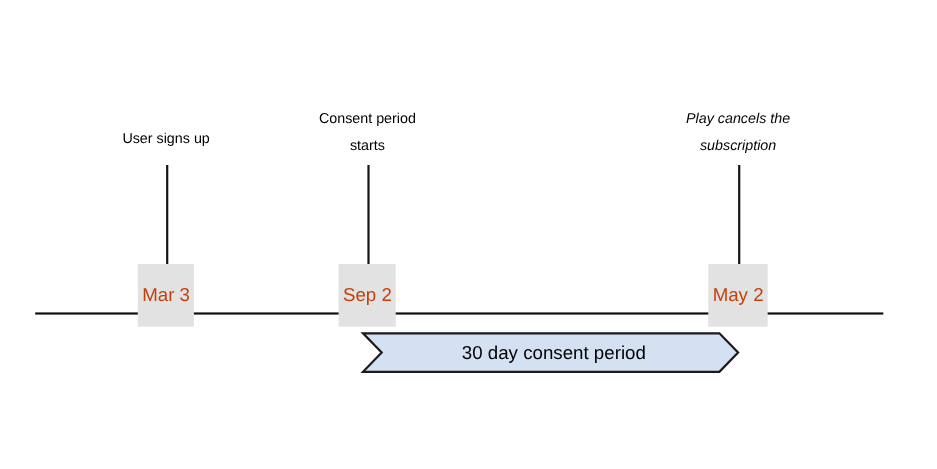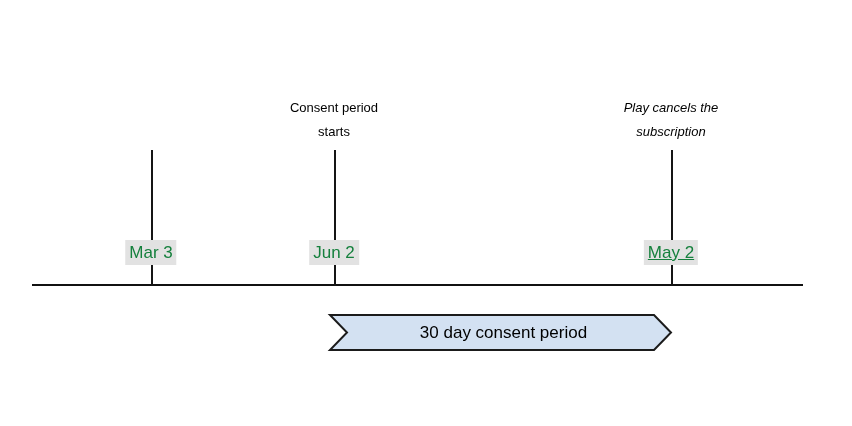--- a/index.html
+++ b/index.html
@@ -49,30 +49,30 @@
   }
 
   
   .date-chip {
     position: absolute;
     top: 240px;
     transform: translateX(-50%);
     background: #e2e2e2;
     font-size: 17px;
     line-height: 25px;
-    padding: 0 4px;
+    padding: 16px 4px;
     white-space: nowrap;
-    color: #15803d;
+    color: #c2410c;
   }
 
   
   .period-banner {
     position: absolute;
     left: 329px;
-    top: 314px;
+    top: 302px;
     width: 343px;
     height: 37px;
   }
   .period-banner svg {
     display: block;
     width: 343px;
     height: 37px;
     overflow: visible;
   }
   .period-banner .banner-text {
@@ -91,32 +91,33 @@
     box-sizing: border-box;
   }
 </style>
 </head>
 <body>
 
 <div id="canvas">
 
   <div class="axis-line"></div>
 
+  <div class="event-label" style="left:151px; top:114px; width:220px;">User signs up</div>
   <div class="tick-line" style="left:151px;"></div>
   <div class="date-chip" style="left:151px;">Mar 3</div>
 
   <div class="event-label" style="left:334px; top:96px; width:220px;">Consent period
 starts</div>
   <div class="tick-line" style="left:334px;"></div>
-  <div class="date-chip" style="left:334px;">Jun 2</div>
+  <div class="date-chip" style="left:334px;">Sep 2</div>
 
   <div class="event-label" style="left:671px; top:96px; width:240px;font-style:italic;">Play cancels the
 subscription</div>
   <div class="tick-line" style="left:671px;"></div>
-  <div class="date-chip" style="left:671px;text-decoration:underline;">May 2</div>
+  <div class="date-chip" style="left:671px;">May 2</div>
 
   <div class="period-banner">
     <svg viewBox="0 0 343 37" preserveAspectRatio="none">
       <polygon points="1,1 325,1 342,18.5 325,36 1,36 18,18.5" fill="#d3e1f2" stroke="#1b1b1b" stroke-width="2" stroke-linejoin="miter"></polygon>
     </svg>
     <div class="banner-text">30 day consent period</div>
   </div>
 
 </div>
 

